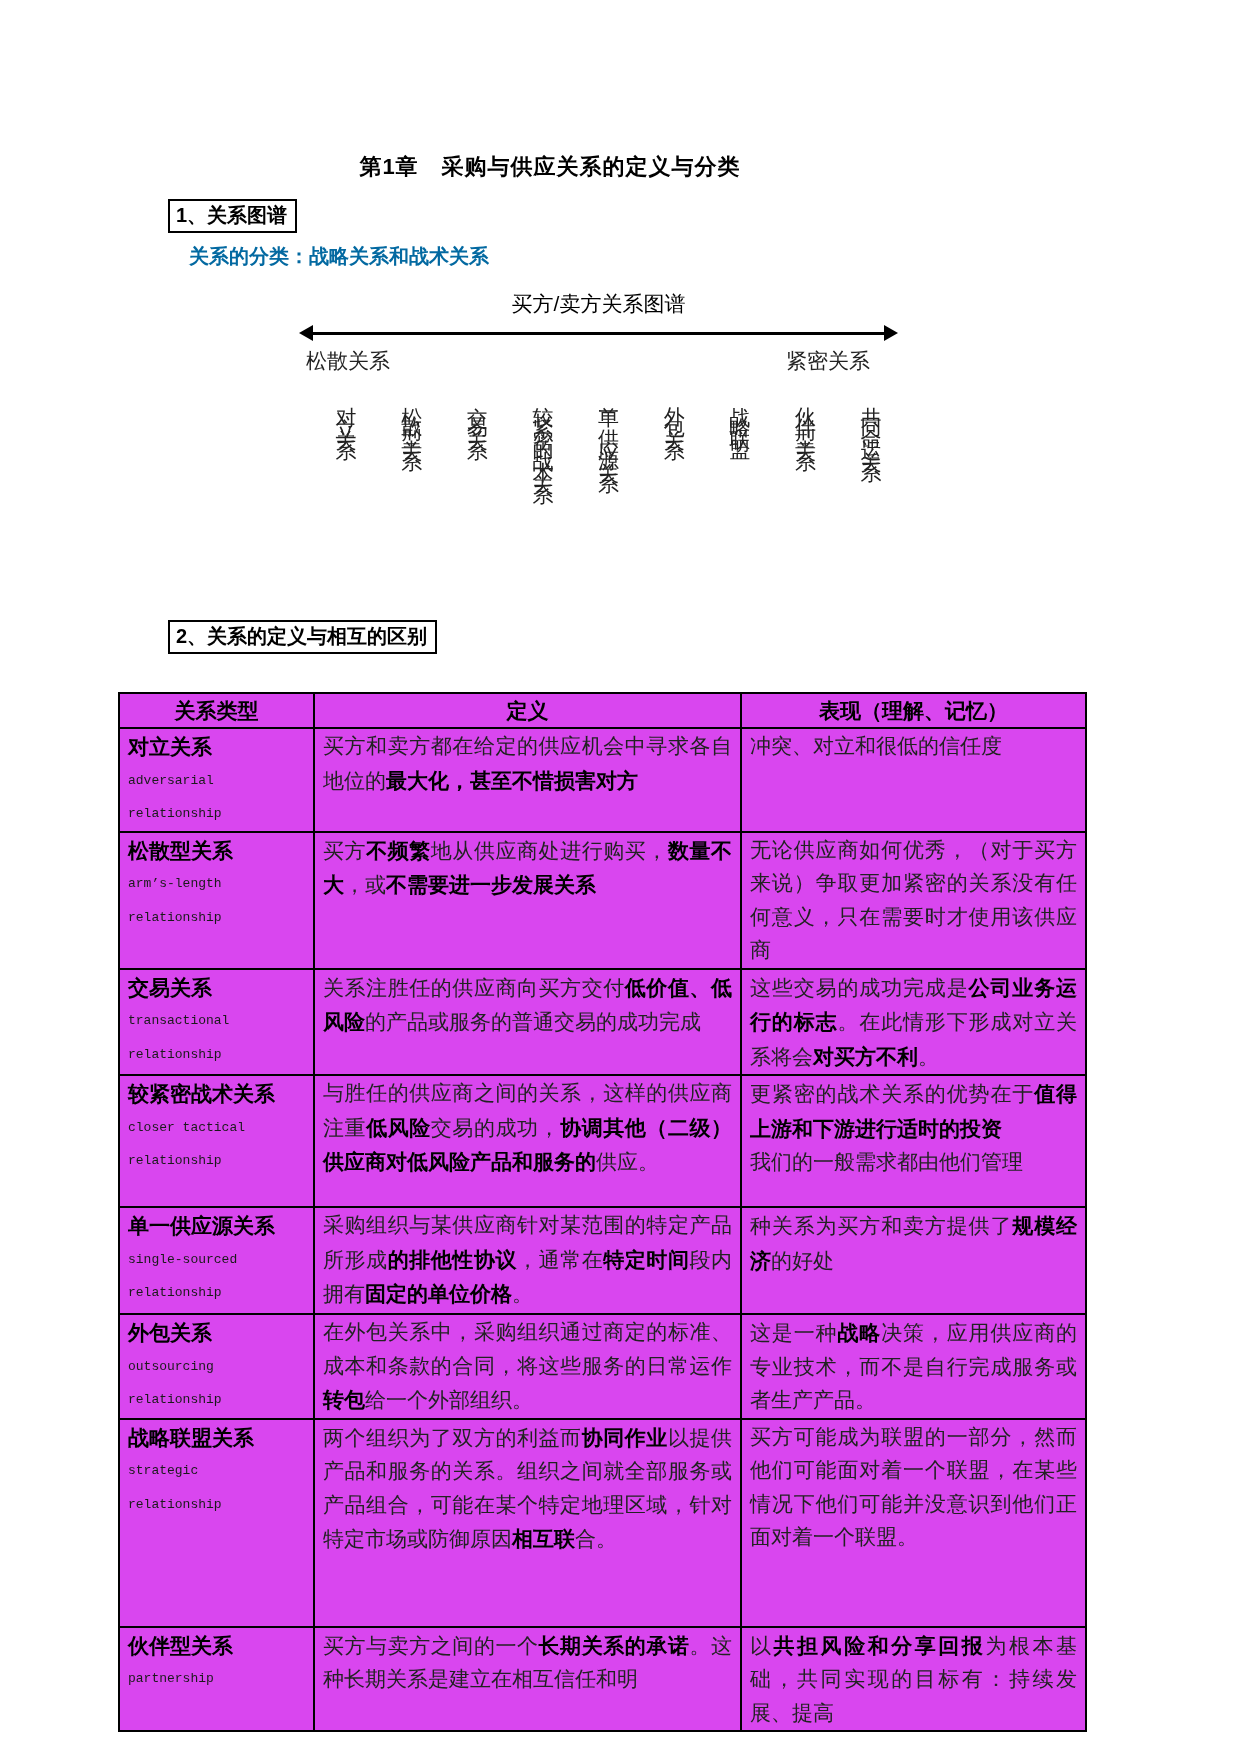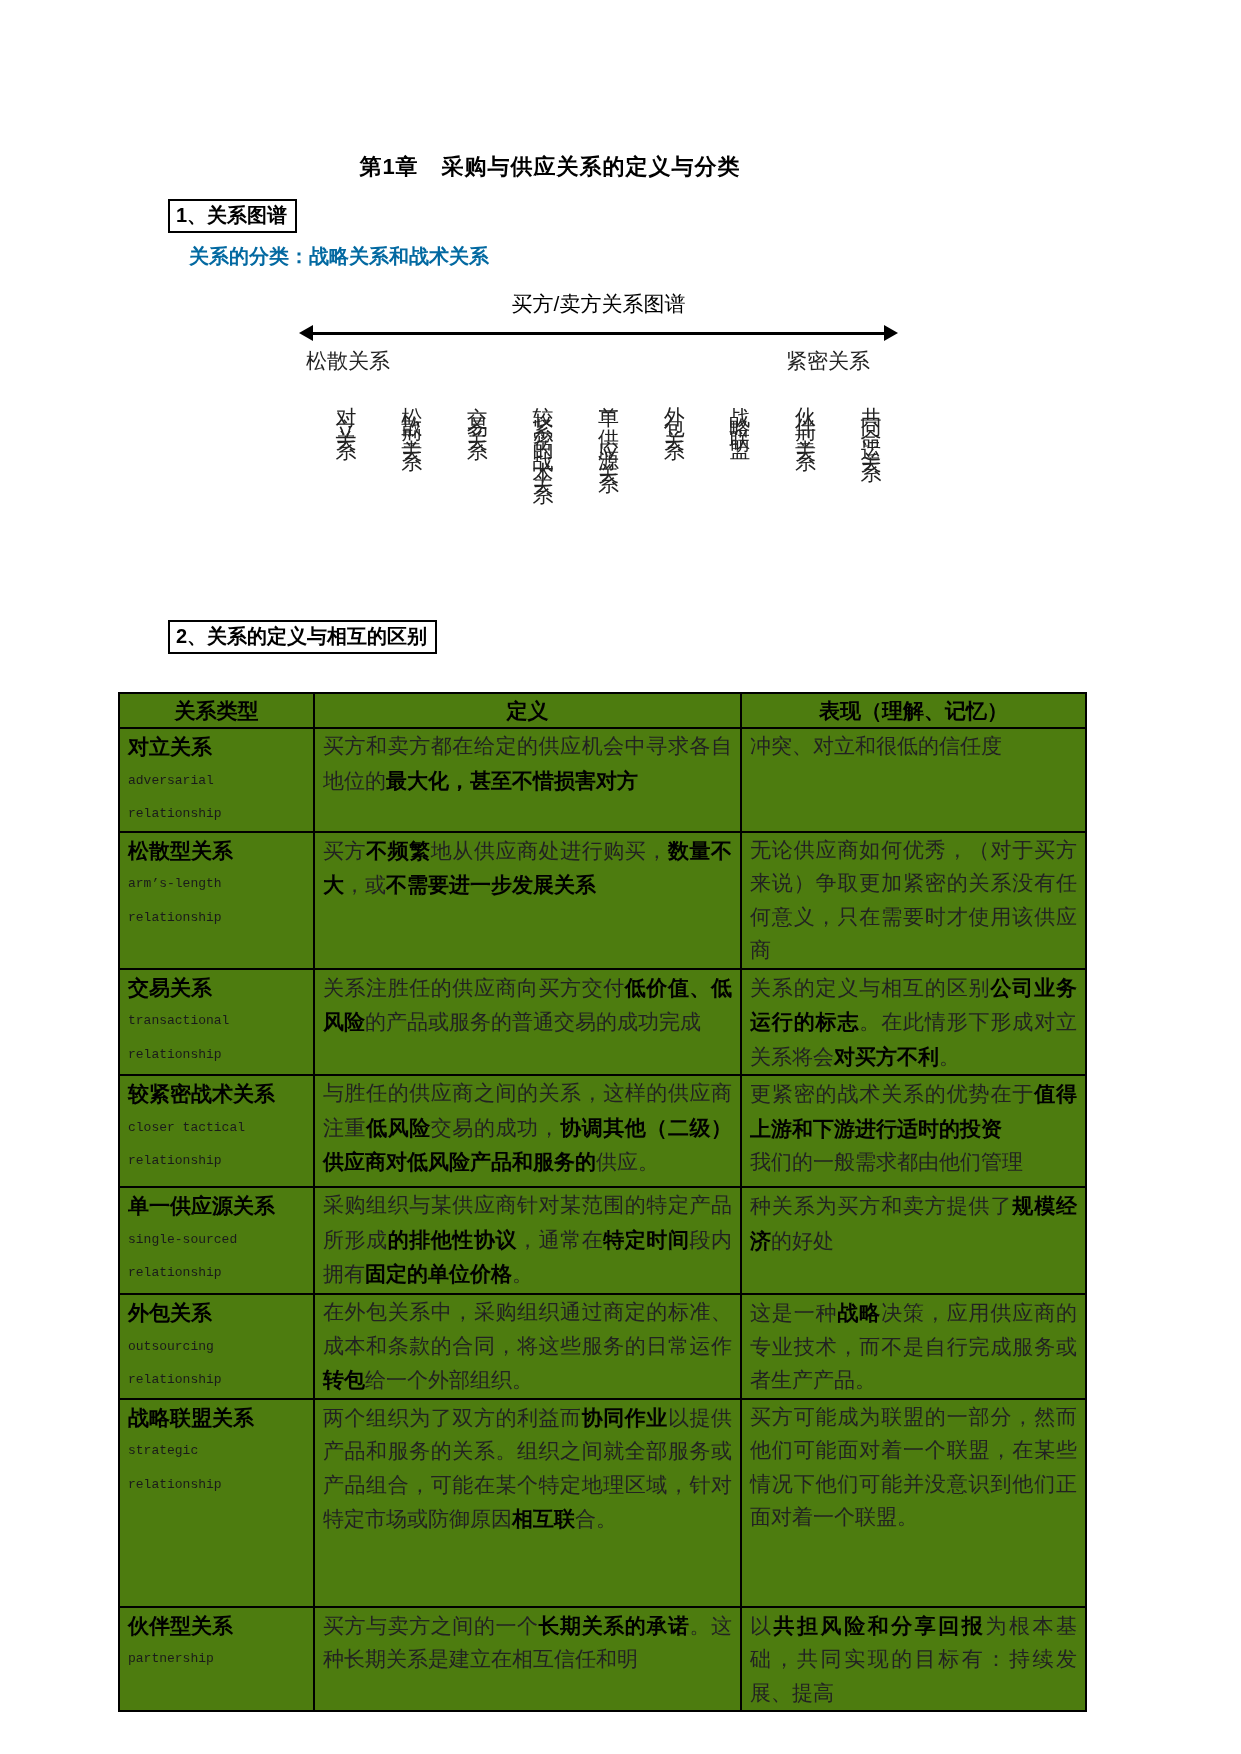--- a/index.html
+++ b/index.html
@@ -54,21 +54,21 @@
     position:absolute; left:334px; top:390px; width:548px;
     display:flex; justify-content:space-between; align-items:flex-start;
   }
   .spec-item {
     writing-mode:vertical-rl; text-orientation:upright;
     font-size:21px; line-height:23px; letter-spacing:11px; color:#222;
   }
 
   
   .tbl-wrap { position:absolute; left:118px; top:692px; }
-  table { border-collapse:collapse; table-layout:fixed; width:967px; background:#4d7c0f; }
+  table { border-collapse:collapse; table-layout:fixed; width:967px; background:#d946ef; }
   col.c1 { width:195px; } col.c2 { width:427px; } col.c3 { width:345px; }
   th, td { border:2px solid #000; vertical-align:top; overflow:hidden; }
   th {
     height:35px; vertical-align:middle; text-align:center;
     font-size:21px; font-weight:700; color:#000;
     font-family:"Liberation Sans", sans-serif;
   }
   td { padding:1px 8px 0 8px; font-size:21px; line-height:33.5px; }
   td.cell-def, td.cell-expr { text-align:justify; white-space:pre-wrap; }
   .type-zh {
@@ -151,23 +151,23 @@
             <td class="cell-def"><span>买方</span><span class="b">不频繁</span><span>地从供应商处进行购买，</span><span class="b">数量不大</span><span>，或</span><span class="b">不需要进一步发展关系</span></td>
             <td class="cell-expr"><span>无论供应商如何优秀，（对于买方来说）争取更加紧密的关系没有任何意义，只在需要时才使用该供应商</span></td>
           </tr>
           <tr style="height: 100px;">
             <td class="cell-type">
               <div class="type-zh">交易关系</div>
               <div class="type-en">transactional</div>
               <div class="type-en">relationship</div>
             </td>
             <td class="cell-def"><span>关系注胜任的供应商向买方交付</span><span class="b">低价值、低风险</span><span>的产品或服务的普通交易的成功完成</span></td>
-            <td class="cell-expr"><span>关系的定义与相互的区别</span><span class="b">公司业务运行的标志</span><span>。在此情形下形成对立关系将会</span><span class="b">对买方不利</span><span>。</span></td>
-          </tr>
-          <tr style="height: 112px;">
+            <td class="cell-expr"><span>这些交易的成功完成是</span><span class="b">公司业务运行的标志</span><span>。在此情形下形成对立关系将会</span><span class="b">对买方不利</span><span>。</span></td>
+          </tr>
+          <tr style="height: 132px;">
             <td class="cell-type">
               <div class="type-zh">较紧密战术关系</div>
               <div class="type-en">closer tactical</div>
               <div class="type-en">relationship</div>
             </td>
             <td class="cell-def"><span>与胜任的供应商之间的关系，这样的供应商注重</span><span class="b">低风险</span><span>交易的成功，</span><span class="b">协调其他（二级）供应商对低风险产品和服务的</span><span>供应。</span></td>
             <td class="cell-expr"><span>更紧密的战术关系的优势在于</span><span class="b">值得上游和下游进行适时的投资</span><span>
 我们的一般需求都由他们管理</span></td>
           </tr>
           <tr style="height: 107px;">

